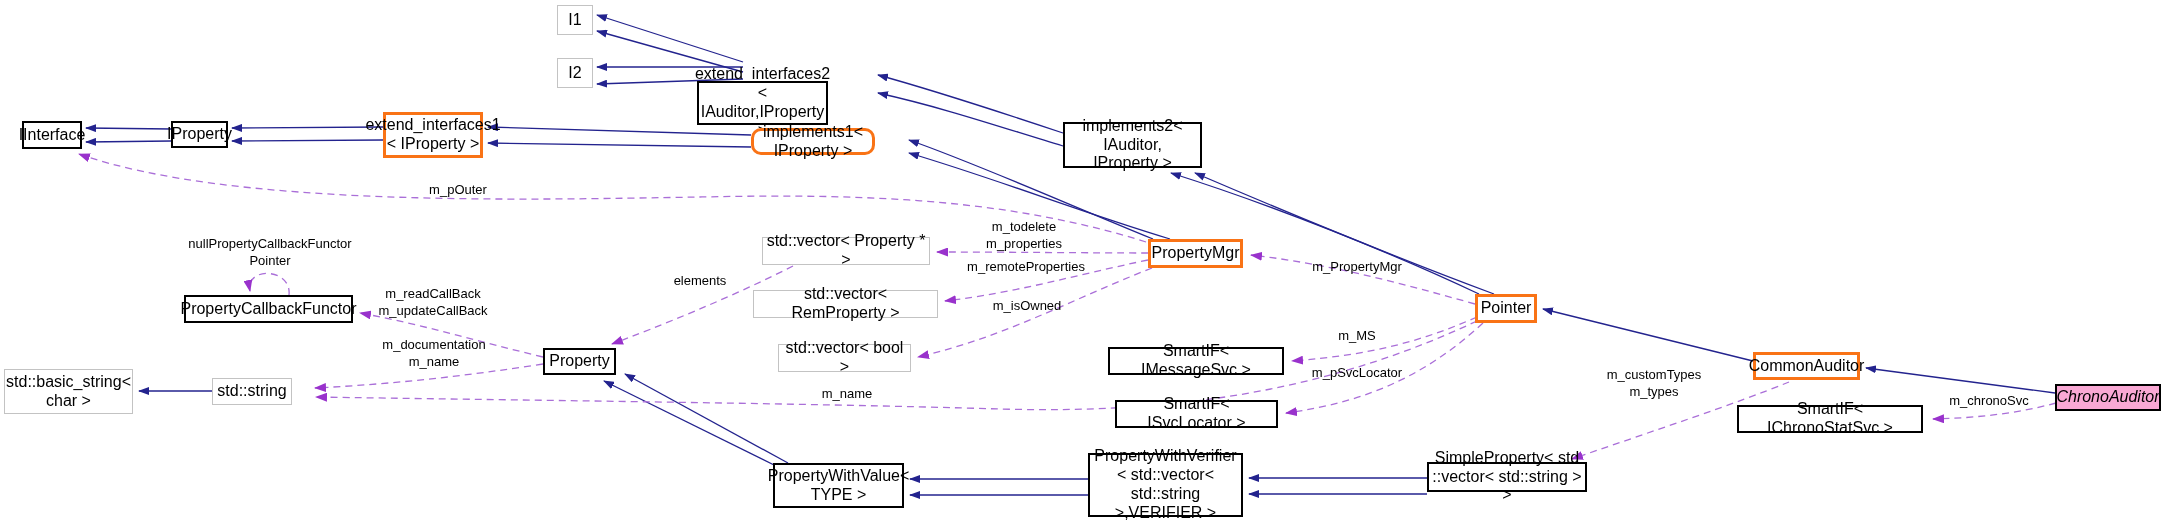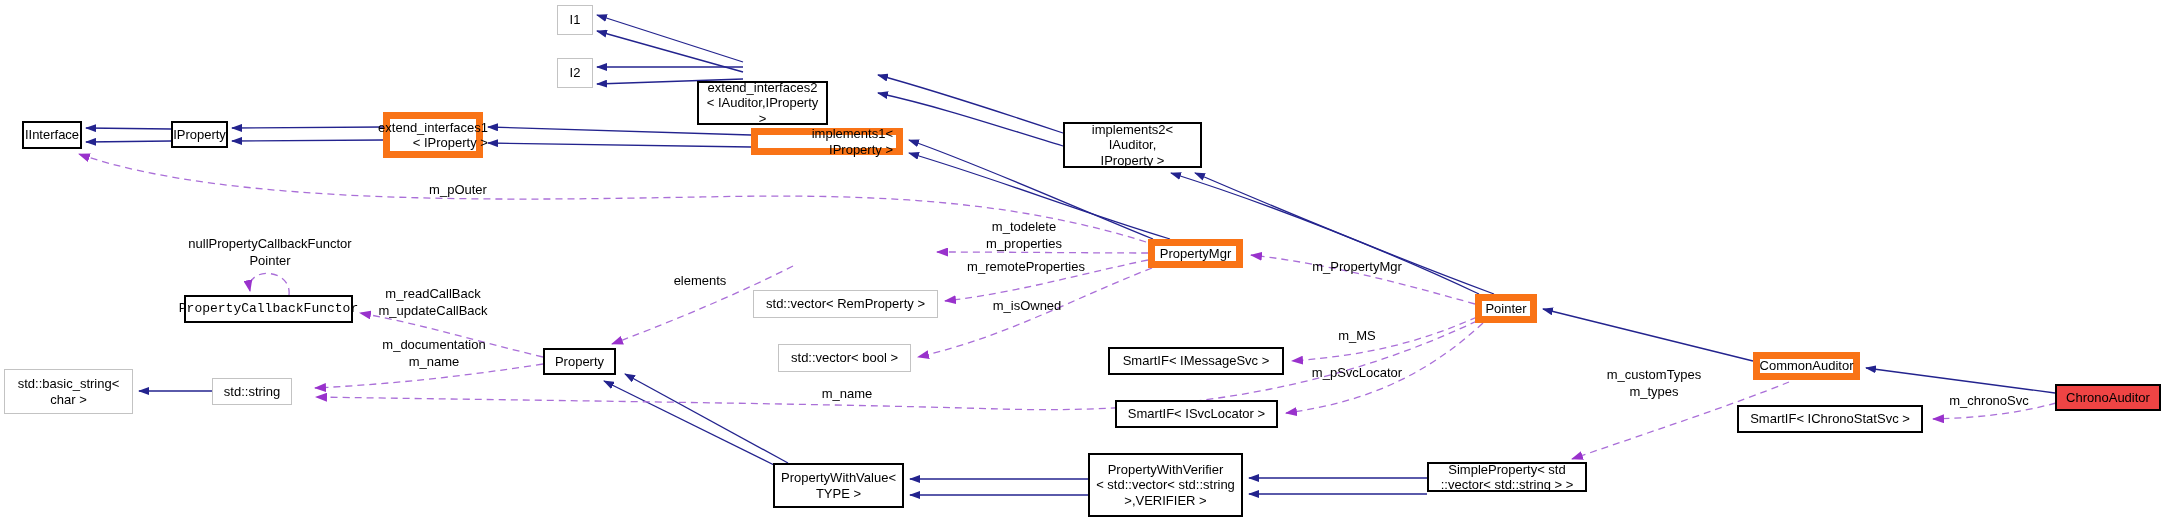--- a/index.html
+++ b/index.html
@@ -12,29 +12,29 @@
   }
   #edges{position:absolute;left:0;top:0;width:2168px;height:523px;}
   .edge-inherit{fill:none;stroke:#23238e;stroke-width:1.3;}
   .edge-use{fill:none;stroke:#aa6fd8;stroke-width:1.3;stroke-dasharray:7 5;}
   .node{
     position:absolute;
     display:flex;align-items:center;justify-content:center;
     text-align:center;
     background:#ffffff;
     color:#000000;
-    font-size:13px;line-height:1.18;
+    font-size:16px;line-height:1.18;
     white-space:pre-line;
     box-sizing:border-box;
     padding:1px 3px;
   }
-  .node.main{border:7px solid #f97316;text-align:right;}
+  .node.main{border:3px solid #f97316;}
   .node.bold{border:2px solid #000000;}
   .node.helper{border:1px solid #c3c3c3;}
-  .node.current{border:2px solid #000000;background:#ef4444;}
+  .node.current{border:2px solid #000000;background:#f9a8d4;font-style:italic;}
   .edge-label{
     position:absolute;
     transform:translate(-50%,-50%);
     font-size:13px;line-height:1.3;
     color:#000000;text-align:center;
     white-space:pre-line;
     pointer-events:none;
   }
 </style>
 </head>
@@ -91,27 +91,28 @@
       <path d="M289,295 C292,268 245,266 250,291" class="edge-use" marker-end="url(#arrow-use)"></path>
     </svg>
     <div class="node helper" style="left: 557px; top: 5px; width: 36px; height: 30px;">I1</div>
     <div class="node helper" style="left: 557px; top: 58px; width: 36px; height: 30px;">I2</div>
     <div class="node bold" style="left: 697px; top: 53px; width: 131px; height: 44px; margin-top: 28px;">extend_interfaces2
 &lt; IAuditor,IProperty &gt;</div>
     <div class="node bold" style="left: 22px; top: 121px; width: 60px; height: 28px;">IInterface</div>
     <div class="node bold" style="left: 171px; top: 121px; width: 57px; height: 27px;">IProperty</div>
     <div class="node main" style="left: 383px; top: 112px; width: 100px; height: 46px;">extend_interfaces1
 &lt; IProperty &gt;</div>
-    <div class="node main" style="left: 751px; top: 128px; width: 152px; height: 27px;">implements1&lt; IProperty &gt;</div>
+    <div class="node main" style="left: 751px; top: 128px; width: 124px; height: 27px; border-radius: 10px;">implements1&lt; IProperty &gt;</div>
     <div class="node bold" style="left: 1063px; top: 122px; width: 139px; height: 46px;">implements2&lt; IAuditor,
 IProperty &gt;</div>
     <div class="node main" style="left: 1148px; top: 239px; width: 95px; height: 29px;">PropertyMgr</div>
+    <div class="node helper" style="left: 762px; top: 237px; width: 168px; height: 28px;">std::vector&lt; Property * &gt;</div>
     <div class="node helper" style="left: 753px; top: 290px; width: 185px; height: 28px;">std::vector&lt; RemProperty &gt;</div>
     <div class="node helper" style="left: 778px; top: 344px; width: 133px; height: 28px;">std::vector&lt; bool &gt;</div>
-    <div class="node bold" style="left: 184px; top: 295px; width: 169px; height: 28px; font-family: Liberation Mono, monospace;">PropertyCallbackFunctor</div>
+    <div class="node bold" style="left: 184px; top: 295px; width: 169px; height: 28px;">PropertyCallbackFunctor</div>
     <div class="node bold" style="left: 543px; top: 348px; width: 73px; height: 27px;">Property</div>
     <div class="node helper" style="left: 212px; top: 378px; width: 80px; height: 27px;">std::string</div>
     <div class="node helper" style="left: 4px; top: 369px; width: 129px; height: 45px;">std::basic_string&lt;
 char &gt;</div>
     <div class="node bold" style="left: 1115px; top: 400px; width: 163px; height: 28px;">SmartIF&lt; ISvcLocator &gt;</div>
     <div class="node bold" style="left: 1108px; top: 347px; width: 176px; height: 28px;">SmartIF&lt; IMessageSvc &gt;</div>
     <div class="node main" style="left: 1475px; top: 294px; width: 62px; height: 29px;">Pointer</div>
     <div class="node main" style="left: 1753px; top: 352px; width: 107px; height: 28px;">CommonAuditor</div>
     <div class="node current" style="left: 2055px; top: 384px; width: 106px; height: 27px;">ChronoAuditor</div>
     <div class="node bold" style="left: 1737px; top: 405px; width: 186px; height: 28px;">SmartIF&lt; IChronoStatSvc &gt;</div>

